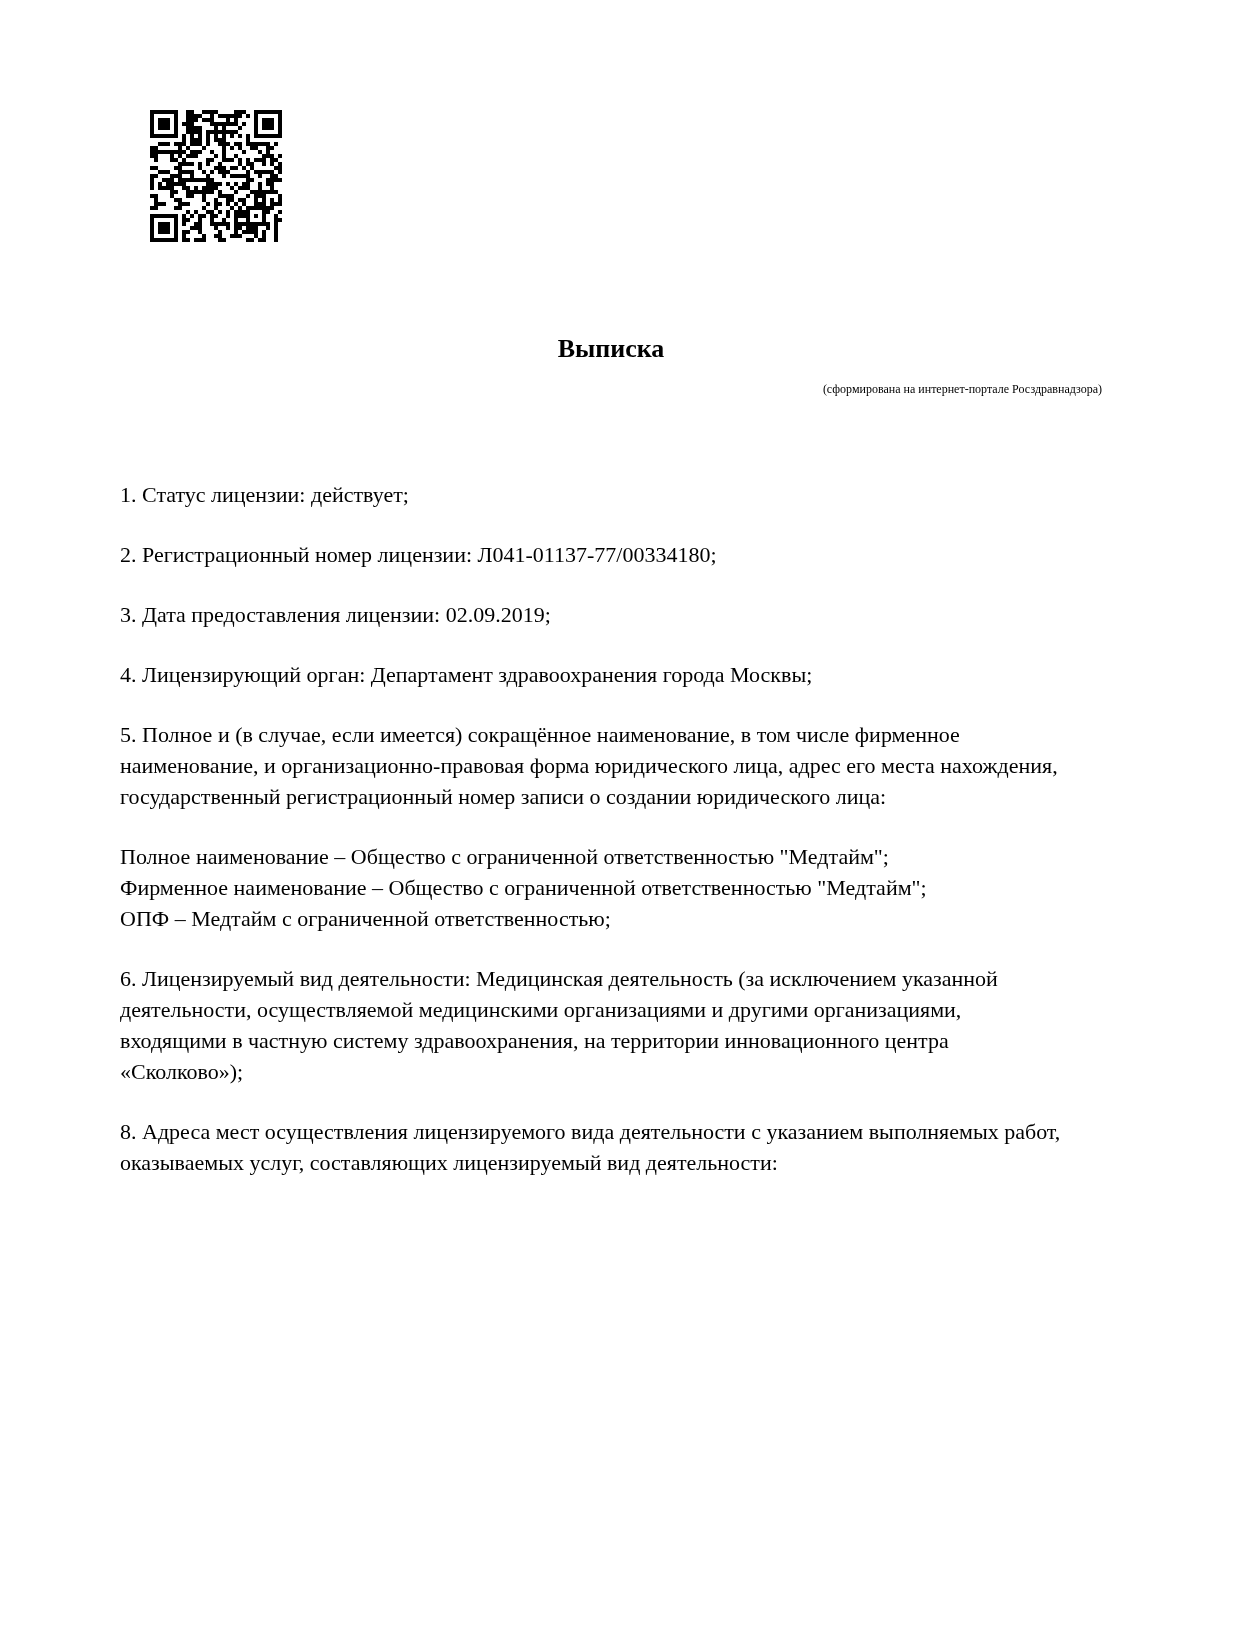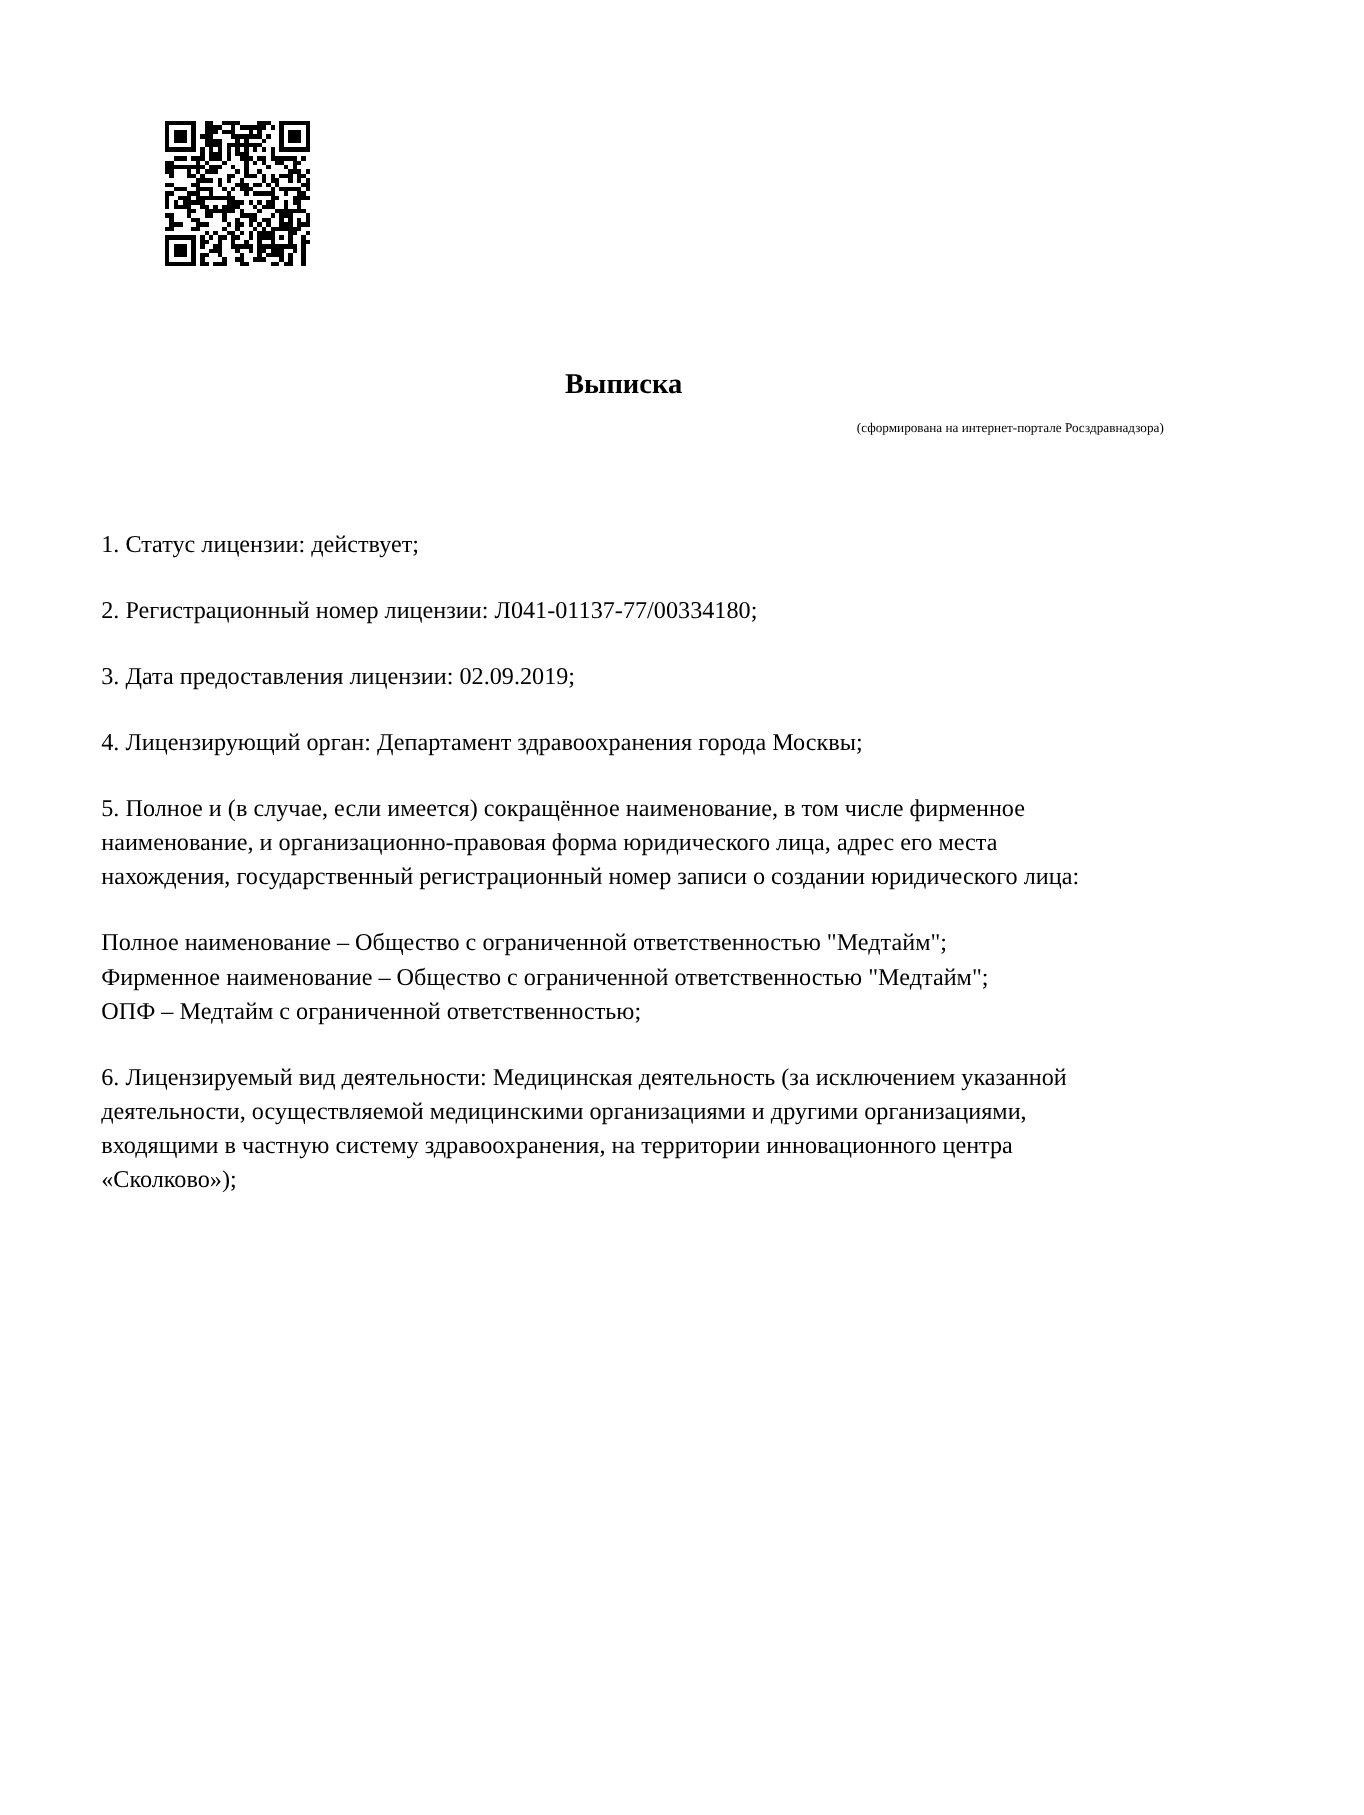--- a/index.html
+++ b/index.html
@@ -14,21 +14,21 @@
     overflow: hidden;
   }
   .qr {
     position: absolute;
     left: 150px;
     top: 110px;
     width: 132px;
     height: 132px;
   }
   .content {
-    padding-left: 76px;
+    padding-left: 120px;
     padding-right: 118px;
     padding-top: 330px;
   }
   .title {
     text-align: center;
     font-weight: bold;
     font-size: 26px;
     line-height: 38px;
     width: 982px;
   }
@@ -38,21 +38,21 @@
     text-align: right;
     font-size: 12px;
     line-height: 22px;
   }
   .body {
     margin-top: 79px;
     width: 950px;
     font-size: 22px;
     line-height: 31px;
   }
-  .body p, .body .block { margin: 0 0 29px 16px; }
+  .body p, .body .block { margin: 0 0 29px 0; }
   .block div { display: block; }
 </style>
 </head>
 <body>
 
 <div class="page">
 
   <div class="qr" id="qr"><svg width="132" height="132" viewBox="0 0 132 132" shape-rendering="crispEdges" fill="#000000" role="img" aria-label="qr-code">
         <rect x="0" y="0" width="4" height="4"></rect>
         <rect x="4" y="0" width="4" height="4"></rect>
@@ -622,16 +622,17 @@
       <p>2. Регистрационный номер лицензии: Л041-01137-77/00334180;</p>
       <p>3. Дата предоставления лицензии: 02.09.2019;</p>
       <p>4. Лицензирующий орган: Департамент здравоохранения города Москвы;</p>
       <p>5. Полное и (в случае, если имеется) сокращённое наименование, в том числе фирменное наименование, и организационно-правовая форма юридического лица, адрес его места нахождения, государственный регистрационный номер записи о создании юридического лица:</p>
       <div class="block">
         <div>Полное наименование – Общество с ограниченной ответственностью "Медтайм";</div>
         <div>Фирменное наименование – Общество с ограниченной ответственностью "Медтайм";</div>
         <div>ОПФ – Медтайм с ограниченной ответственностью;</div>
       </div>
       <p>6. Лицензируемый вид деятельности: Медицинская деятельность (за исключением указанной деятельности, осуществляемой медицинскими организациями и другими организациями, входящими в частную систему здравоохранения, на территории инновационного центра «Сколково»);</p>
+      <p>8. Адреса мест осуществления лицензируемого вида деятельности с указанием выполняемых работ, оказываемых услуг, составляющих лицензируемый вид деятельности:</p>
     </div>
 
   </div>
 </div>
 
 </body></html>

